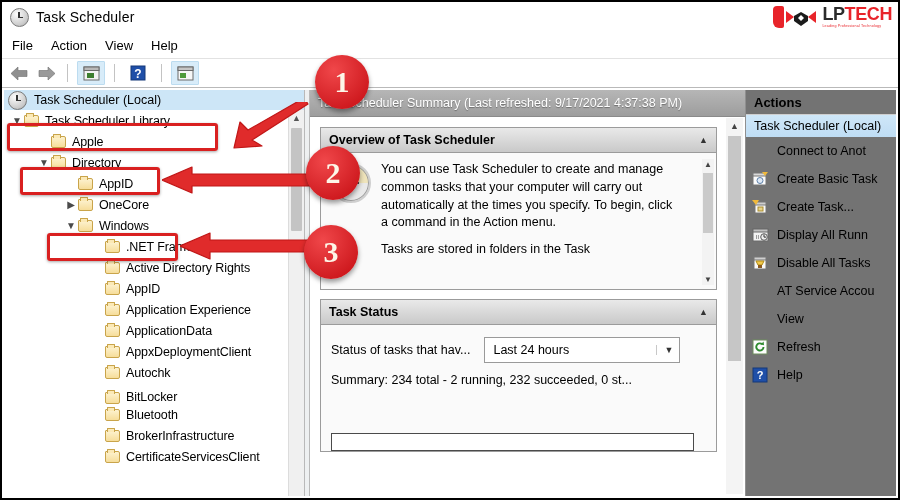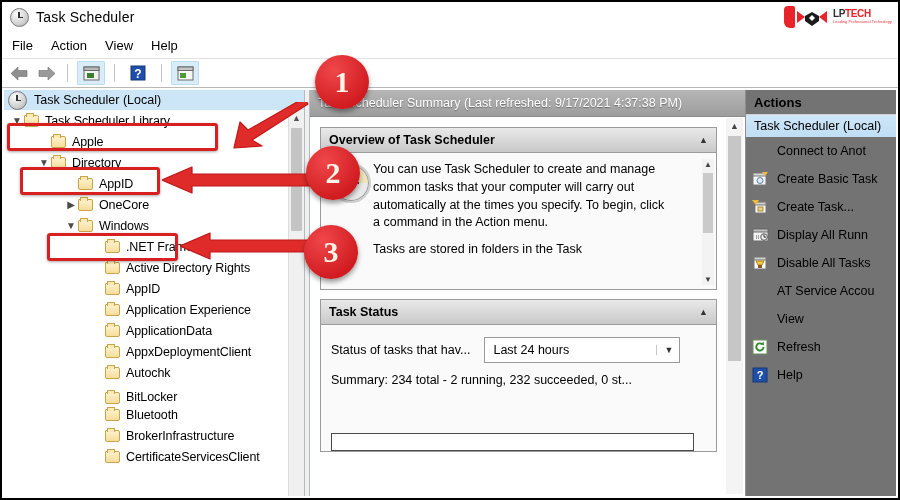--- a/index.html
+++ b/index.html
@@ -20,21 +20,21 @@
   .title-clock:before{content:"";position:absolute;left:7px;top:3px;width:1.5px;height:6px;background:#333;}
   .title-clock:after{content:"";position:absolute;left:7px;top:8px;width:5px;height:1.5px;background:#333;}
   .title-text{font-size:14px;letter-spacing:.2px;}
 
   
   .logo{position:absolute;right:6px;top:2px;display:flex;align-items:center;gap:3px;}
   .logo-mark{position:relative;width:46px;height:26px;}
   .logo-bar{position:absolute;left:0;top:2px;width:11px;height:22px;border-radius:4px 2px 2px 6px;background:#e8242a;}
   .logo-fox{position:absolute;left:12px;top:4px;width:32px;height:20px;}
   .logo-type{display:flex;flex-direction:column;line-height:1;}
-  .logo-lp{font-size:10px;font-weight:bold;color:#2b2b2b;letter-spacing:-.4px;}
+  .logo-lp{font-size:18px;font-weight:bold;color:#2b2b2b;letter-spacing:-.4px;}
   .logo-lp b{color:#e8242a;font-weight:bold;}
   .logo-tag{font-size:3.6px;color:#e8242a;letter-spacing:.2px;margin-top:2px;white-space:nowrap;}
 
   
   .menubar{height:26px;display:flex;align-items:center;gap:18px;padding-left:10px;
            border-bottom:1px solid #e2e2e2;background:#fff;}
   .menubar span{font-size:13px;}
 
   
   .toolbar{height:28px;display:flex;align-items:center;gap:6px;padding-left:6px;
@@ -71,21 +71,21 @@
   .center-head{height:26px;background:linear-gradient(#b6b6b6,#9d9d9d);
     display:flex;align-items:center;padding-left:8px;color:#fff;font-size:12.5px;
     text-shadow:0 1px 1px rgba(0,0,0,.35);border-bottom:1px solid #8a8a8a;}
   .center-body{flex:1;position:relative;padding:10px 8px 0 10px;overflow:hidden;background:#fff;}
   .sec{border:1px solid #9b9b9b;margin-bottom:9px;background:#fafafa;}
   .sec-head{height:24px;background:linear-gradient(#e9e9e9,#c9c9c9);
     display:flex;align-items:center;justify-content:space-between;padding:0 8px;
     border-bottom:1px solid #9b9b9b;font-size:12.5px;font-weight:bold;}
   .sec-head .caret{font-size:9px;color:#333;}
   .sec-body{position:relative;padding:8px 10px 6px 10px;background:#fafafa;}
-  .ov-wrap{display:flex;gap:2px;}
+  .ov-wrap{display:flex;gap:10px;}
   .ov-clock{width:36px;height:36px;border-radius:50%;flex:none;margin-top:2px;
     background:conic-gradient(from 0deg,#efe4bb 0deg 90deg,#e9e9e9 90deg 360deg);
     border:2px solid #cfcfcf;box-shadow:0 0 0 1px #9e9e9e inset;position:relative;}
   .ov-clock:before{content:"";position:absolute;left:16px;top:7px;width:1.6px;height:11px;background:#4a4a4a;}
   .ov-clock:after{content:"";position:absolute;left:16px;top:17px;width:10px;height:1.6px;background:#4a4a4a;}
   .ov-text{font-size:12.5px;line-height:1.42;max-width:300px;}
   .ov-text p{margin:0 0 9px 0;}
   .ov-sb{position:absolute;right:2px;top:6px;bottom:4px;width:12px;background:#f3f3f3;}
   .ov-sb .t{position:absolute;left:1px;right:1px;top:14px;height:60px;background:#cacaca;}
   .ov-sb .a{position:absolute;left:0;right:0;text-align:center;font-size:8px;color:#444;}

